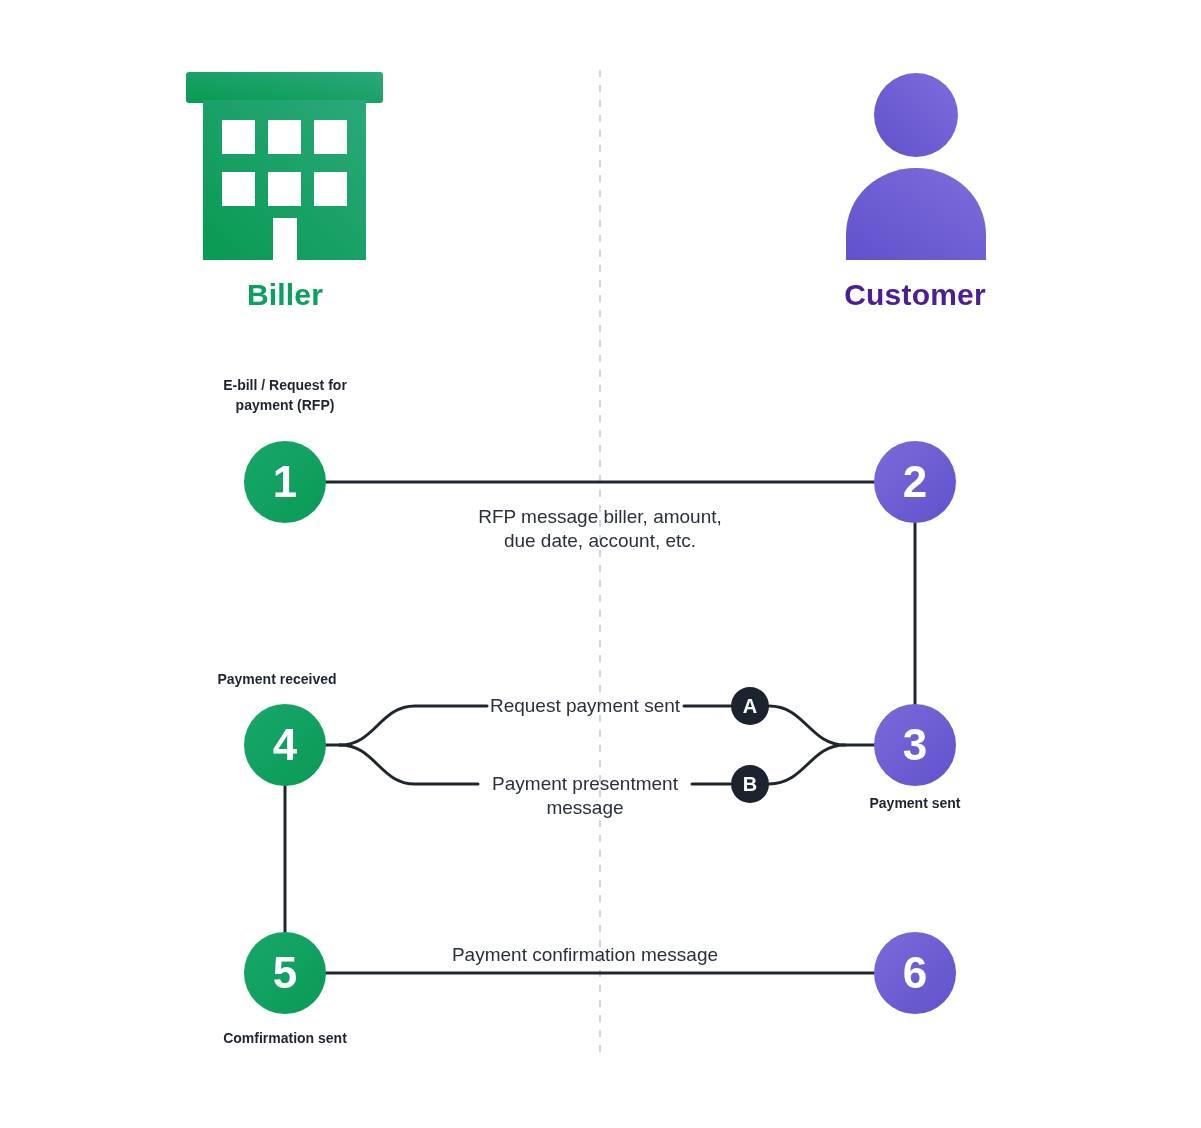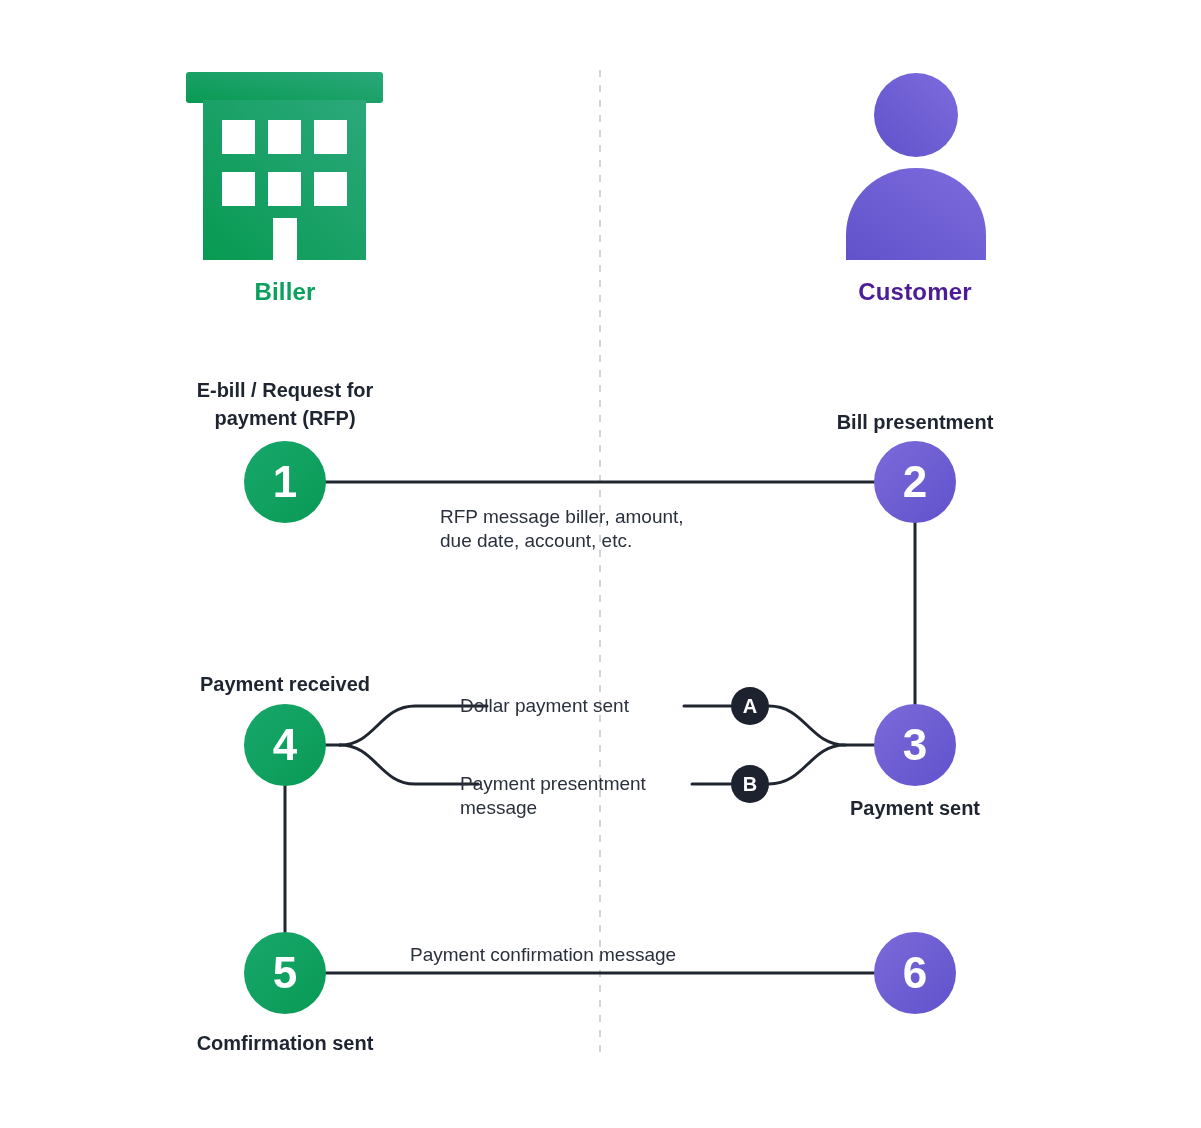--- a/index.html
+++ b/index.html
@@ -12,21 +12,21 @@
     background: #ffffff;
     overflow: hidden;
   }
   .abs { position: absolute; }
   svg.connectors {
     position: absolute;
     left: 0; top: 0;
   }
   .actor-label {
     position: absolute;
-    font-size: 24px;
+    font-size: 30px;
     font-weight: bold;
     text-align: center;
     letter-spacing: 0.2px;
   }
   .step-circle {
     position: absolute;
     width: 82px;
     height: 82px;
     border-radius: 50%;
     display: flex;
@@ -34,33 +34,33 @@
     justify-content: center;
     color: #ffffff;
     font-weight: bold;
     font-size: 44px;
     line-height: 1;
   }
   .step-circle.green { background: linear-gradient(135deg, #17a76b 0%, #0a9a55 100%); }
   .step-circle.purple { background: linear-gradient(135deg, #7b6ad9 0%, #6052cc 100%); }
   .step-label {
     position: absolute;
-    font-size: 20px;
+    font-size: 14px;
     font-weight: bold;
     color: #1f2530;
     text-align: center;
     line-height: 1.4;
     white-space: pre-line;
   }
   .msg {
     position: absolute;
     font-size: 19px;
     font-weight: normal;
     color: #2a303c;
-    text-align: left;
+    text-align: center;
     line-height: 1.28;
     white-space: pre-line;
   }
   .badge {
     position: absolute;
     width: 38px;
     height: 38px;
     border-radius: 50%;
     background: #1c222e;
     color: #ffffff;
@@ -122,28 +122,27 @@
       </linearGradient>
     </defs>
     <circle cx="70" cy="45" r="42" fill="url(#gradPurple)"></circle>
     <path d="M 0 190 L 0 165 C 0 127 31 98 70 98 C 109 98 140 127 140 165 L 140 190 Z" fill="url(#gradPurple)"></path>
   </svg>
 
   <div class="actor-label" style="left:815px;top:278px;width:200px;color:#4c1d95">Customer</div>
 
   <div class="step-label" style="left:145px;top:376px;width:280px">E-bill / Request for
 payment (RFP)</div>
-  <div class="step-label" style="left:795px;top:408px;width:240px">Bill presentment</div>
-  <div class="step-label" style="left:165px;top:670px;width:240px">Payment received</div>
+  <div class="step-label" style="left:157px;top:670px;width:240px">Payment received</div>
   <div class="step-label" style="left:795px;top:794px;width:240px">Payment sent</div>
   <div class="step-label" style="left:145px;top:1029px;width:280px">Comfirmation sent</div>
 
   <div class="msg" style="left:440px;top:505px;width:320px">RFP message biller, amount,
 due date, account, etc.</div>
-  <div class="msg" style="left:460px;top:694px;width:250px">Dollar payment sent</div>
+  <div class="msg" style="left:460px;top:694px;width:250px">Request payment sent</div>
   <div class="msg" style="left:460px;top:772px;width:250px">Payment presentment
 message</div>
   <div class="msg" style="left:410px;top:943px;width:350px">Payment confirmation message</div>
 
   <div class="step-circle green" style="left:244px;top:441px">
     <span>1</span>
   </div>
   <div class="step-circle purple" style="left:874px;top:441px">
     <span>2</span>
   </div>

